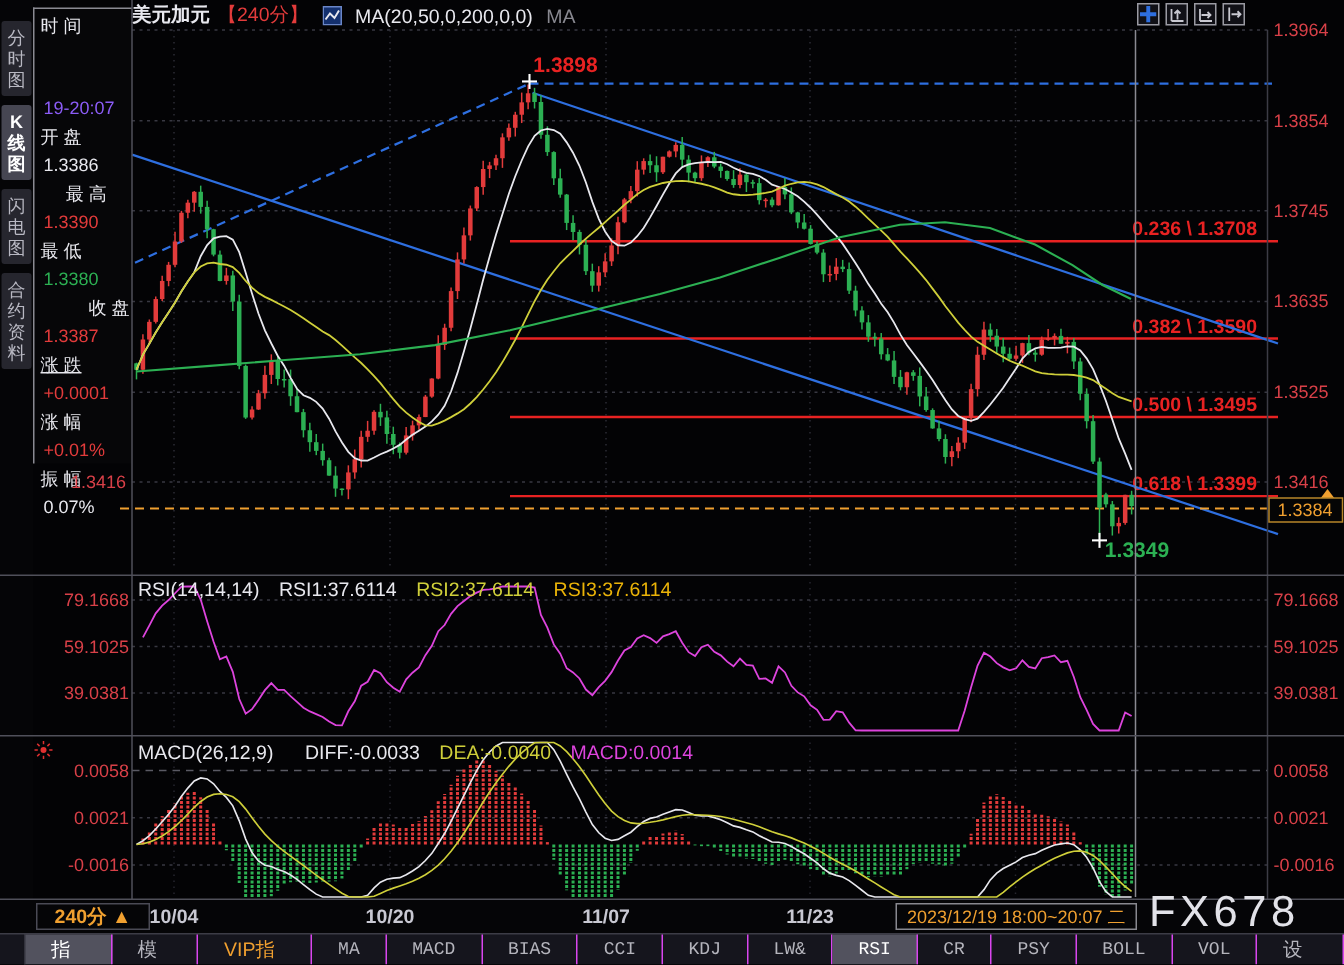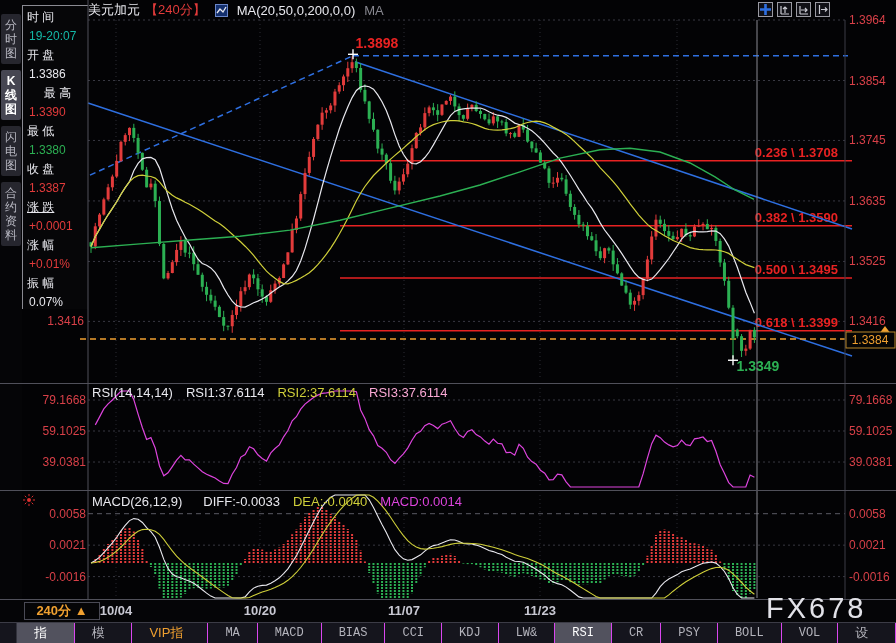--- a/index.html
+++ b/index.html
@@ -55,39 +55,39 @@
     <div class="vtab">
       <div>合</div>
       <div>约</div>
       <div>资</div>
       <div>料</div>
     </div>
   </div>
 
 <div id="quote" class="abs">
     <div class="qrow" style="color: rgb(232, 232, 238);">时 间</div>
-    <div class="qrow qval" style="color: #14b8a6;">19-20:07</div>
+    <div class="qrow qval" style="color: #8b5cf6; margin-top: 36px;">19-20:07</div>
     <div class="qrow" style="color: rgb(232, 232, 238);">开 盘</div>
     <div class="qrow qval" style="color: rgb(232, 232, 238);">1.3386</div>
     <div class="qrow" style="color: rgb(232, 232, 238); text-align: center;">最 高</div>
     <div class="qrow qval" style="color: rgb(226, 59, 59);">1.3390</div>
     <div class="qrow" style="color: rgb(232, 232, 238);">最 低</div>
     <div class="qrow qval" style="color: rgb(44, 176, 83);">1.3380</div>
-    <div class="qrow" style="color: rgb(232, 232, 238);">收 盘</div>
+    <div class="qrow" style="color: rgb(232, 232, 238); margin-left: 32px;">收 盘</div>
     <div class="qrow qval" style="color: rgb(226, 59, 59);">1.3387</div>
     <div class="qrow" style="color: rgb(232, 232, 238); text-decoration: underline;">涨 跌</div>
     <div class="qrow qval" style="color: rgb(226, 59, 59);">+0.0001</div>
     <div class="qrow" style="color: rgb(232, 232, 238);">涨 幅</div>
     <div class="qrow qval" style="color: rgb(226, 59, 59);">+0.01%</div>
     <div class="qrow" style="color: rgb(232, 232, 238);">振 幅</div>
     <div class="qrow qval" style="color: rgb(232, 232, 238);">0.07%</div>
   </div>
 
 <div id="header" class="abs">
-  <span style="color:#e8e8ee;font-weight:normal">美元加元</span>
+  <span style="color:#e8e8ee;font-weight:bold">美元加元</span>
   <span style="color:#e23b3b;margin-left:-4px">【240分】</span>
   <span style="display:inline-flex">
     <svg width="13" height="13">
         <rect x="0.5" y="0.5" width="12" height="12" fill="#14306e" stroke="#6a86c8"></rect>
         <polyline points="2,9 5,5 8,8 11,3" fill="none" stroke="#e8e8ee" stroke-width="1.3"></polyline>
       </svg>
   </span>
   <span style="color:#e8e8ee">MA(20,50,0,200,0,0)</span>
   <span style="color:#888890">MA</span>
 </div>
@@ -683,36 +683,37 @@
         <path d="M4.4 9.6 L2.8 11.2"></path>
       </g>
     </svg>
 </div>
 
 <div class="abs" style="left:92px;top:385px;z-index:2;display:flex;gap:13px;font-size:13px">
   <span style="color:#e8e8ee">RSI(14,14,14)</span>
   <span id="rsi-values" style="display:flex;gap:13px">
       <span style="color: rgb(232, 232, 238);">RSI1:37.6114</span>
       <span style="color: rgb(207, 207, 58);">RSI2:37.6114</span>
-      <span style="color: #f9a8d4; text-align: right;">RSI3:37.6114</span>
+      <span style="color: #eab308; text-align: right;">RSI3:37.6114</span>
     </span>
 </div>
 <div class="abs" style="left:92px;top:494px;z-index:2;display:flex;gap:21px;font-size:13px">
   <span style="color:#e8e8ee">MACD(26,12,9)</span>
   <span id="macd-values" style="display:flex;gap:13px">
       <span style="color: rgb(232, 232, 238);">DIFF:-0.0033</span>
       <span style="color: rgb(207, 207, 58);">DEA:-0.0040</span>
       <span style="color: rgb(221, 68, 221);">MACD:0.0014</span>
     </span>
 </div>
 
 <div id="timeaxis" class="abs">
   <div id="period-box">
     <span>240分</span> <span>▲</span>
   </div>
+  <div id="range-box">2023/12/19 18:00~20:07 二</div>
 <div class="dlabel" style="left: 116px;">10/04</div>
     <div class="dlabel" style="left: 260px;">10/20</div>
     <div class="dlabel" style="left: 404px;">11/07</div>
     <div class="dlabel" style="left: 540px;">11/23</div>
   </div>
 
 <div id="watermark">FX678</div>
 
 <div id="toolbar" class="abs">
     <div class="tb active">指标</div>

